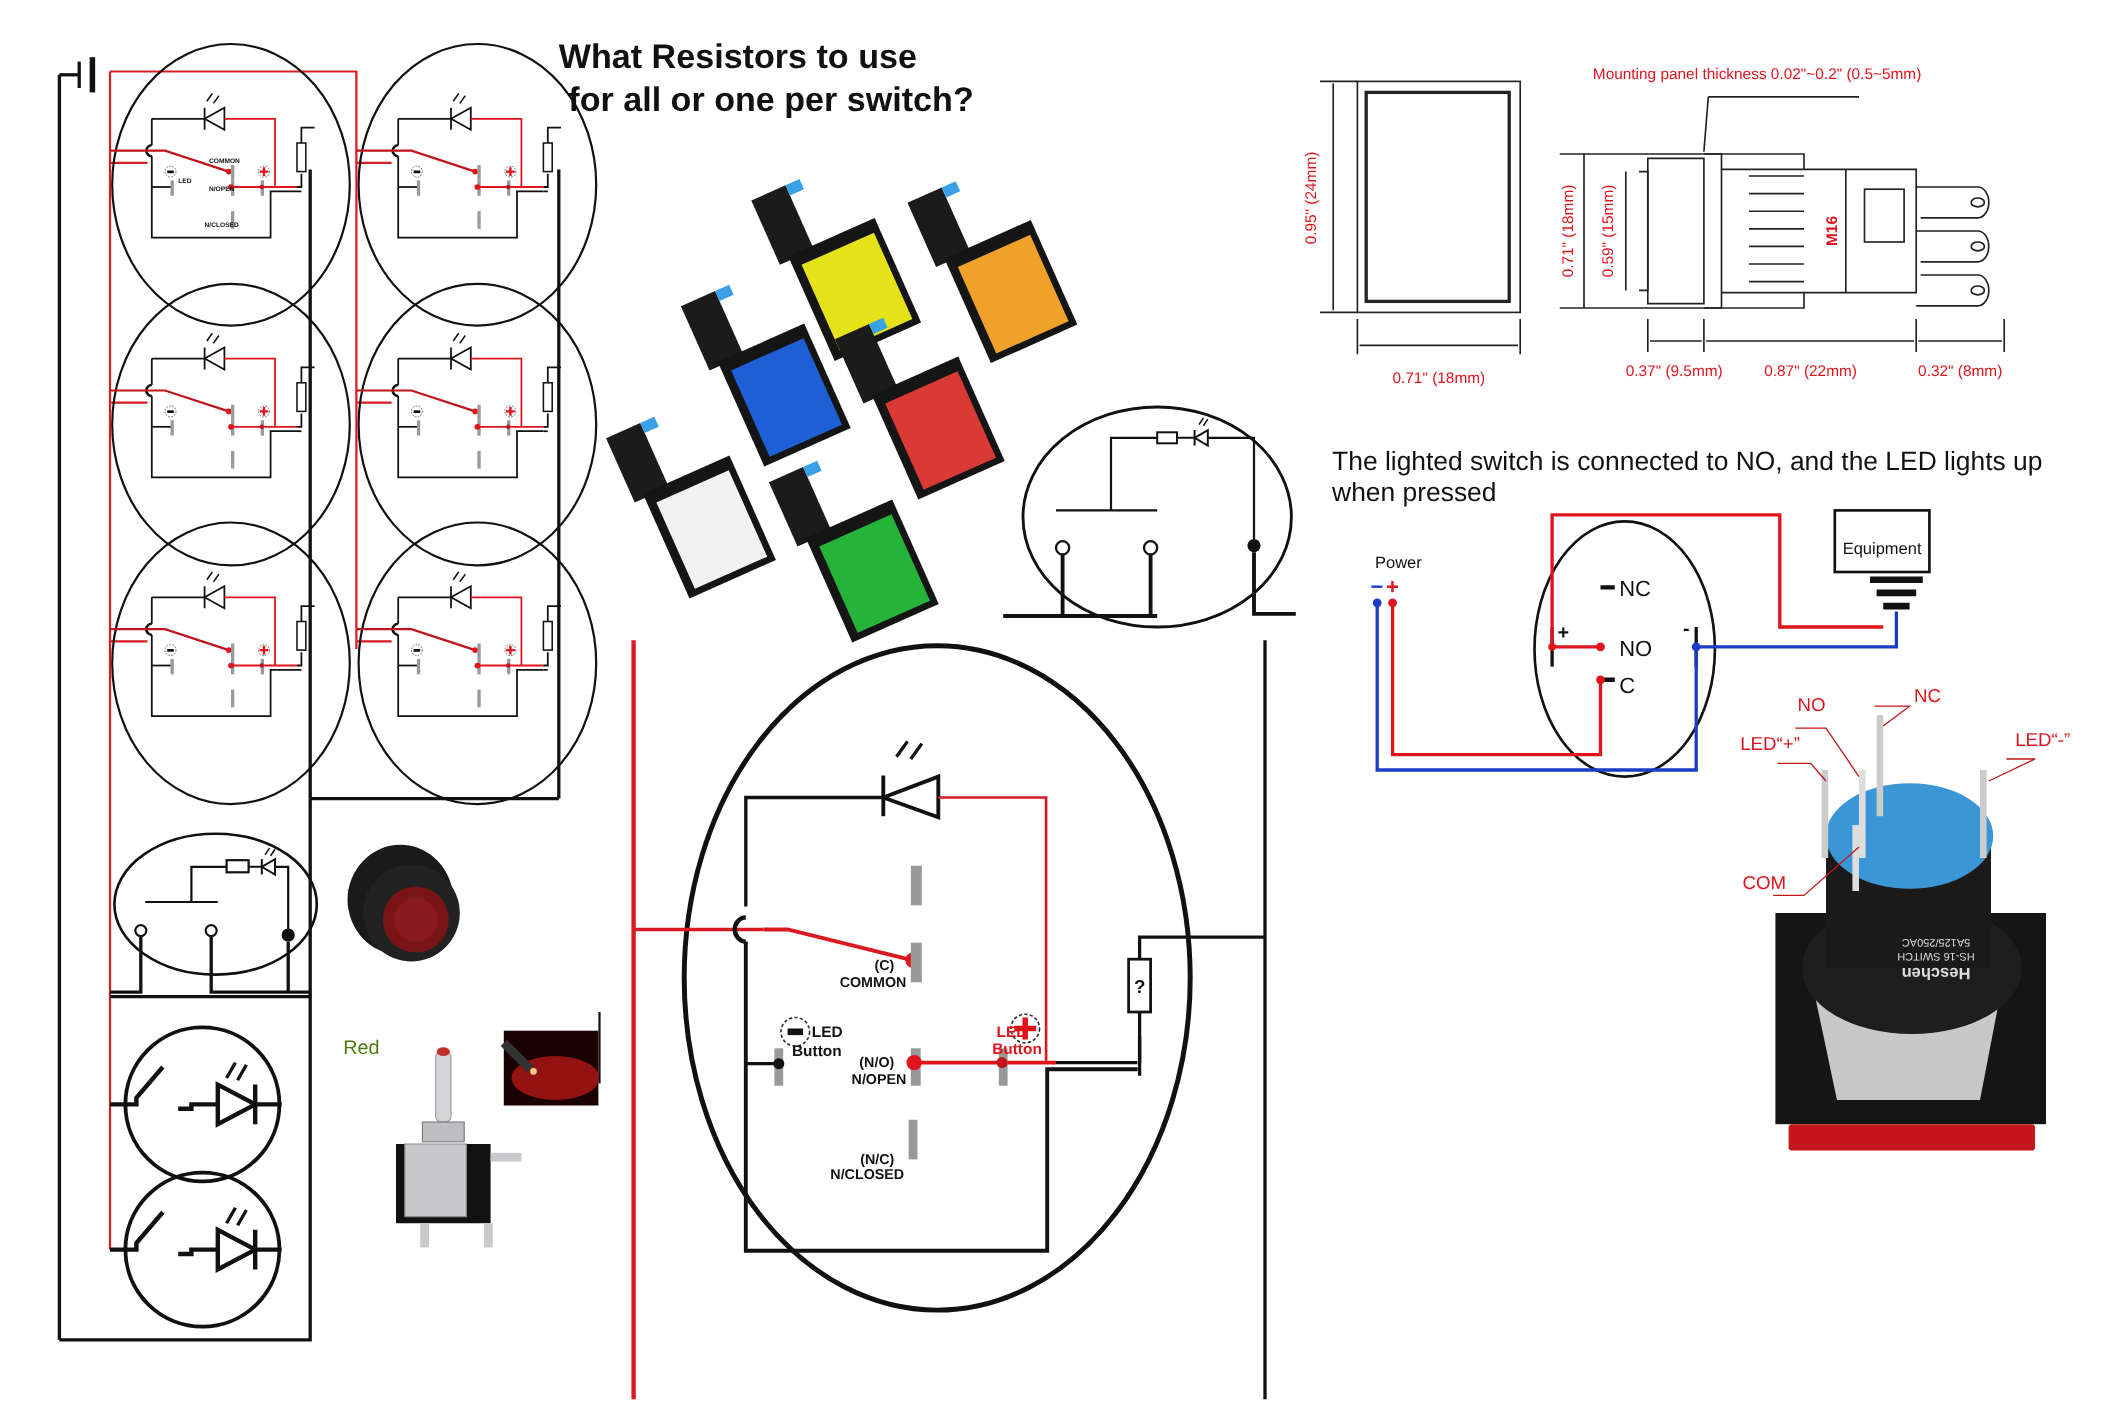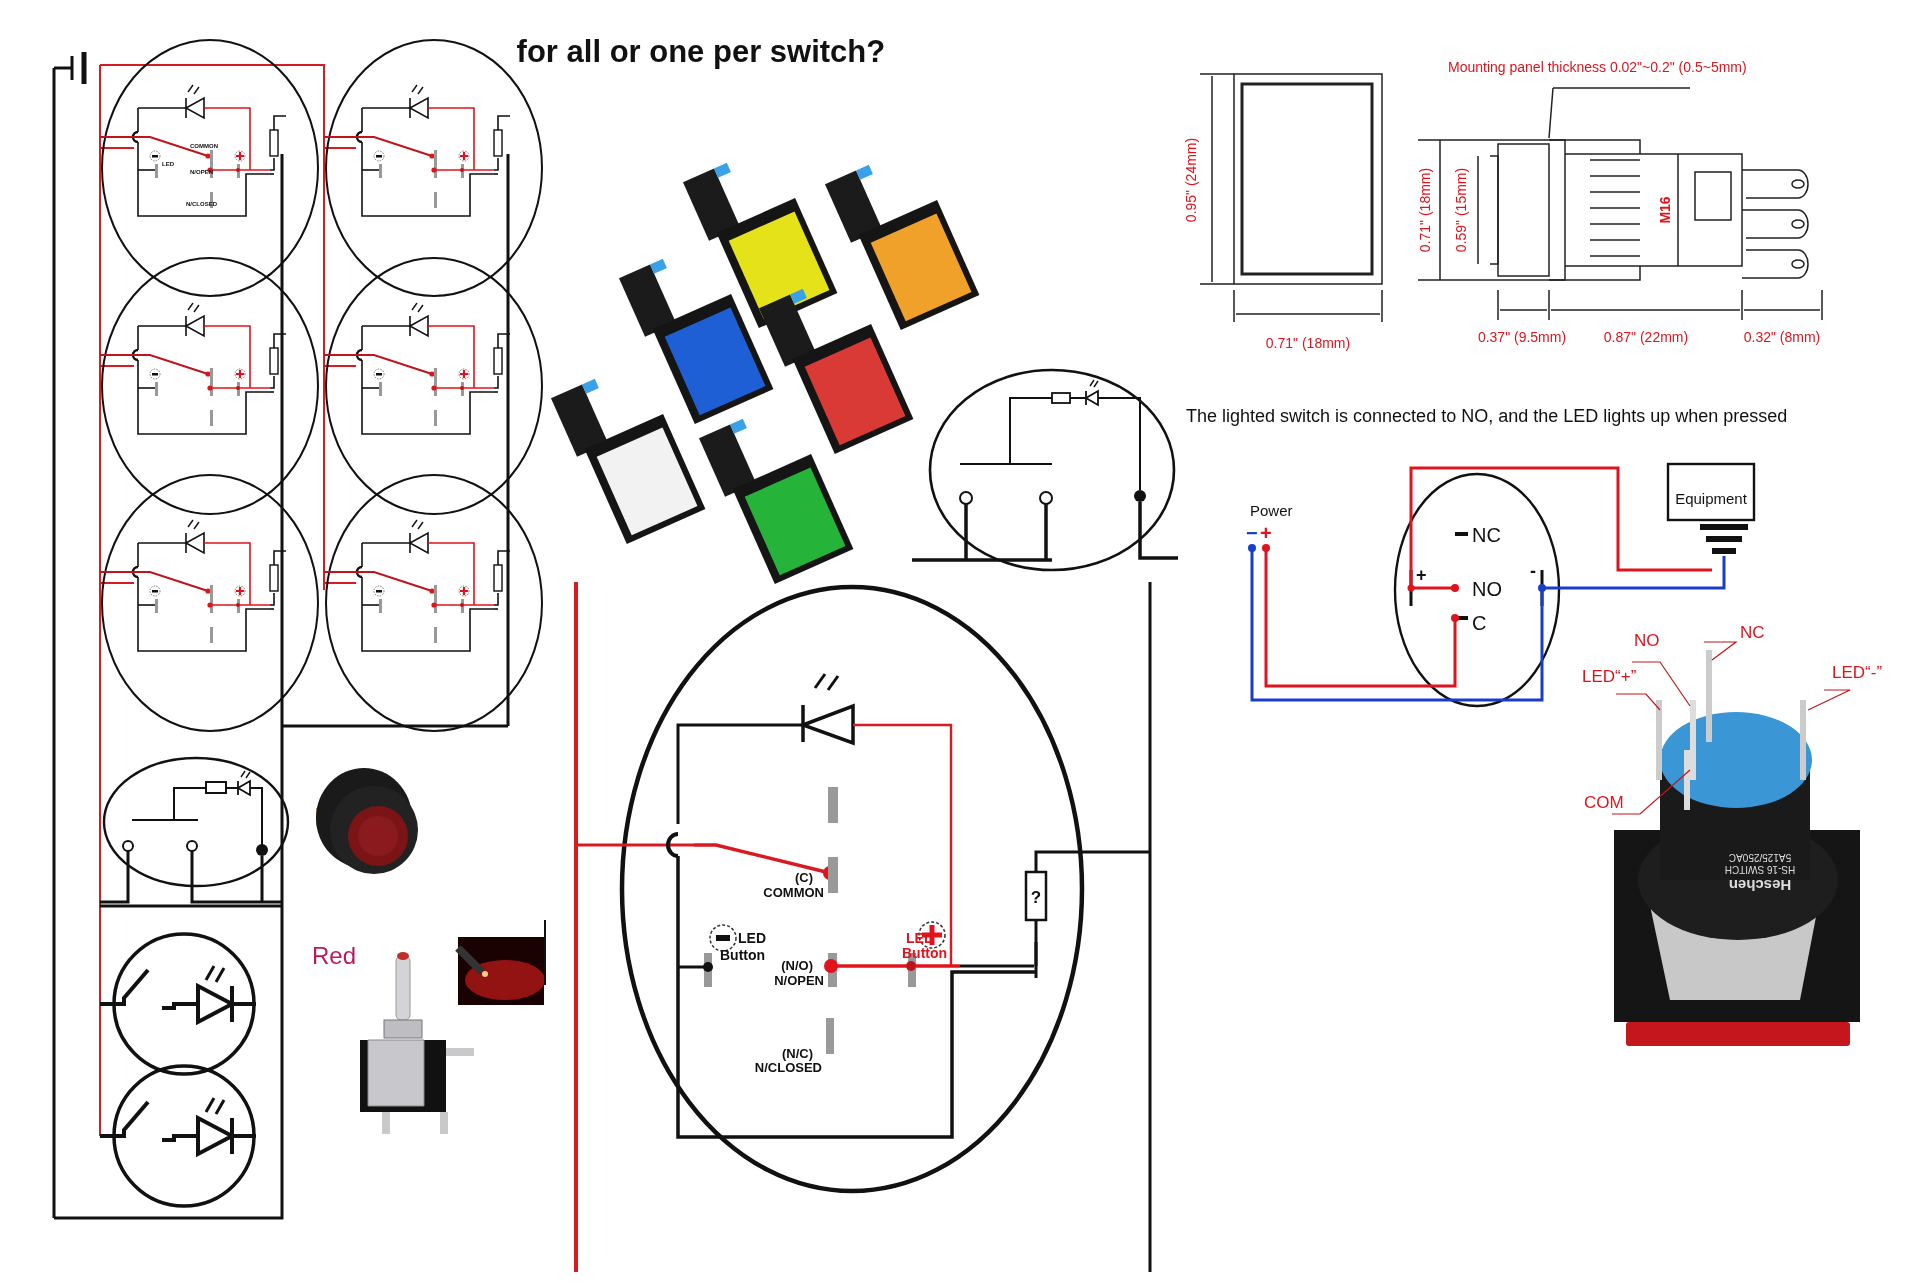--- a/index.html
+++ b/index.html
@@ -2,27 +2,27 @@
 <html><head>
 <meta charset="utf-8">
 <style>
   html,body{margin:0;padding:0;background:#ffffff;}
   body{width:1920px;height:1282px;position:relative;overflow:hidden;font-family:"Liberation Sans",sans-serif;}
   svg{position:absolute;left:0;top:0;}
   .title{position:absolute;left:508px;top:32px;font-weight:bold;font-size:31px;line-height:39px;color:#111;white-space:pre;}
   .t-black{fill:#111;font-family:"Liberation Sans",sans-serif;}
   .t-red{fill:#e0141c;font-family:"Liberation Sans",sans-serif;}
   .bold{font-weight:bold;}
-  .caption{position:absolute;left:1186px;top:406px;font-size:18px;color:#111;}
-  .red-label{position:absolute;left:312px;top:942px;font-size:24px;color:#be185d;}
+  .caption{position:absolute;left:1211px;top:406px;font-size:24px;color:#111;}
+  .red-label{position:absolute;left:312px;top:942px;font-size:18px;color:#4d7c0f;}
 </style>
 </head>
 <body>
 
-<div class="title"><div> for all or one per switch?</div></div>
+<div class="title"><div>What Resistors to use</div><div> for all or one per switch?</div></div>
 
 <svg width="1920" height="1282" viewBox="0 0 1920 1282">
   <defs>
 
     <g id="smallsw">
       <ellipse cx="0" cy="0" rx="108" ry="128" fill="none" stroke="#111" stroke-width="2"></ellipse>
 
       <path d="M-72,-60 L-24,-60" stroke="#111" stroke-width="1.6" fill="none"></path>
       <path d="M-24,-70 L-24,-50 M-24,-60 L-6,-70 L-6,-50 Z" stroke="#111" stroke-width="1.6" fill="none"></path>
       <path d="M-22,-76 l5,-7 M-16,-74 l5,-7" stroke="#111" stroke-width="1.4"></path>

